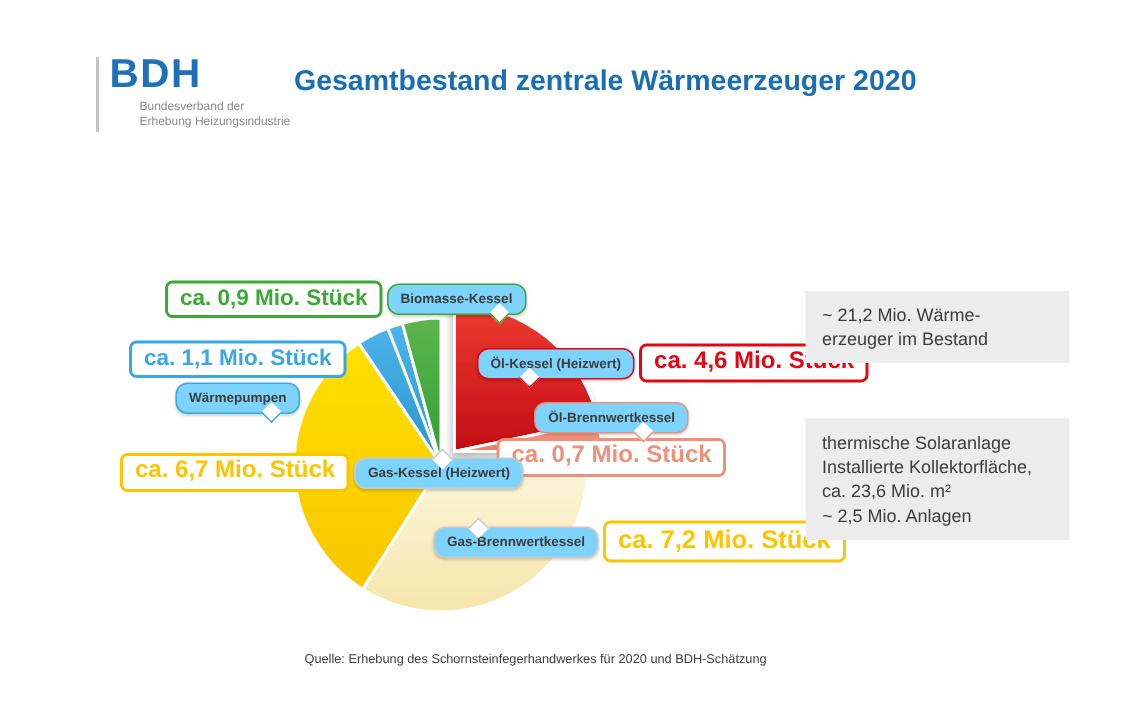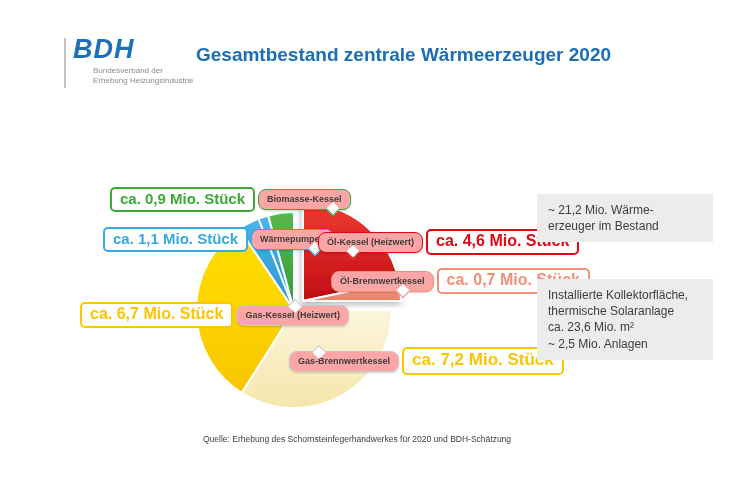--- a/index.html
+++ b/index.html
@@ -2,36 +2,36 @@
 <html><head>
 <meta charset="utf-8">
 <style>
   html,body{margin:0;padding:0;background:#fff;}
   body{font-family:"Liberation Sans", sans-serif;}
   #stage{position:relative;width:750px;height:482px;background:#fff;overflow:hidden;}
 
   
   .logo{position:absolute;left:64px;top:36px;display:flex;}
   .logo-rule{width:2px;background:#c3c3c3;margin-right:7px;height:50px;margin-top:2px;}
-  .logo-bdh{font-size:27px;font-weight:bold;color:#1d71b8;letter-spacing:1px;line-height:1;font-style:italic;}
+  .logo-bdh{font-size:27px;font-weight:bold;color:#1d71b8;letter-spacing:1px;line-height:1;}
   .logo-sub{font-size:8px;color:#8a8a8a;line-height:1.3;margin-top:3px;}
   .logo-sub span{display:block;padding-left:20px;}
 
   
   .title{position:absolute;left:196px;top:44px;font-size:19px;font-weight:bold;color:#1a6eb5;}
 
   
   #pie-svg{position:absolute;left:164px;top:180px;width:270px;height:270px;}
 
   
   .lbl-group{position:absolute;display:flex;align-items:center;gap:3px;}
   .value-box{background:#fff;border:2px solid var(--c);color:var(--c);border-radius:5px;
              font-weight:bold;padding:1px 8px 3px;white-space:nowrap;}
   .fs15{font-size:15px;} .fs16{font-size:16px;} .fs17{font-size:17px;}
-  .tag{position:relative;background:#fca5a5;border:1px solid var(--tagc);border-radius:8px;
+  .tag{position:relative;background:#7dd3fc;border:1px solid var(--tagc);border-radius:8px;
        font-size:9px;font-weight:bold;color:#3c3c3b;padding:4px 8px 5px;white-space:nowrap;
        box-shadow:0 1px 2px rgba(0,0,0,.18);}
   .tail{position:absolute;width:9px;height:9px;background:#fff;transform:rotate(45deg);}
   .tail-bottom{bottom:-5px;border-right:1px solid var(--tagc);border-bottom:1px solid var(--tagc);}
   .tail-top{top:-5px;border-left:1px solid var(--tagc);border-top:1px solid var(--tagc);}
 
   
   .info-box{position:absolute;left:537px;width:176px;background:#ececec;color:#3d3d3c;
             font-size:12px;line-height:1.35;padding:8px 11px;box-sizing:border-box;}
   .info-box span{display:block;}
@@ -99,37 +99,37 @@
     </svg>
 
   <div class="lbl-group" style="left: 110px; top: 187px; --c: #3aaa35; --tagc: #3aaa35;">
     <div class="value-box fs15">ca. 0,9 Mio. Stück</div>
     <div class="tag">
       <span>Biomasse-Kessel</span>
       <span class="tail tail-bottom" style="left:76%;"></span>
     </div>
   </div>
 
-  <div class="lbl-group" style="left: 103px; top: 227px; --c: #36a9e1; --tagc: #36a9e1;">
+  <div class="lbl-group" style="left: 86px; top: 227px; flex-direction: column; --c: #36a9e1; --tagc: #36a9e1;">
     <div class="value-box fs15">ca. 1,1 Mio. Stück</div>
     <div class="tag">
       <span>Wärmepumpen</span>
       <span class="tail tail-bottom" style="left:72%;"></span>
     </div>
   </div>
 
   <div class="lbl-group" style="left: 318px; top: 229px; --c: #e30613; --tagc: #e30613;">
     <div class="tag">
       <span>Öl-Kessel (Heizwert)</span>
       <span class="tail tail-bottom" style="left:28%;"></span>
     </div>
     <div class="value-box fs16">ca. 4,6 Mio. Stück</div>
   </div>
 
-  <div class="lbl-group" style="left: 331px; top: 268px; --c: #f0907a; --tagc: #f0907a;">
+  <div class="lbl-group" style="left: 331px; top: 268px; flex-direction: column; --c: #f0907a; --tagc: #f0907a;">
     <div class="tag">
       <span>Öl-Brennwertkessel</span>
       <span class="tail tail-bottom" style="left:66%;"></span>
     </div>
     <div class="value-box fs16">ca. 0,7 Mio. Stück</div>
   </div>
 
   <div class="lbl-group" style="left: 80px; top: 302px; --c: #fdc400; --tagc: #c9c9c9;">
     <div class="value-box fs16">ca. 6,7 Mio. Stück</div>
     <div class="tag">
@@ -144,21 +144,21 @@
       <span class="tail tail-top" style="left:22%;"></span>
     </div>
     <div class="value-box fs17">ca. 7,2 Mio. Stück</div>
   </div>
 
   <div class="info-box" id="info-0">
     <span>~ 21,2 Mio. Wärme-</span>
     <span>erzeuger im Bestand</span>
   </div>
   <div class="info-box" id="info-1">
+    <span>thermische Solaranlage</span>
     <span>Installierte Kollektorfläche,</span>
-    <span>thermische Solaranlage</span>
     <span>ca. 23,6 Mio. m²</span>
     <span>~ 2,5 Mio. Anlagen</span>
   </div>
 
   <div class="source">Quelle: Erhebung des Schornsteinfegerhandwerkes für 2020 und BDH-Schätzung</div>
 
 </div>
 
 </body></html>

